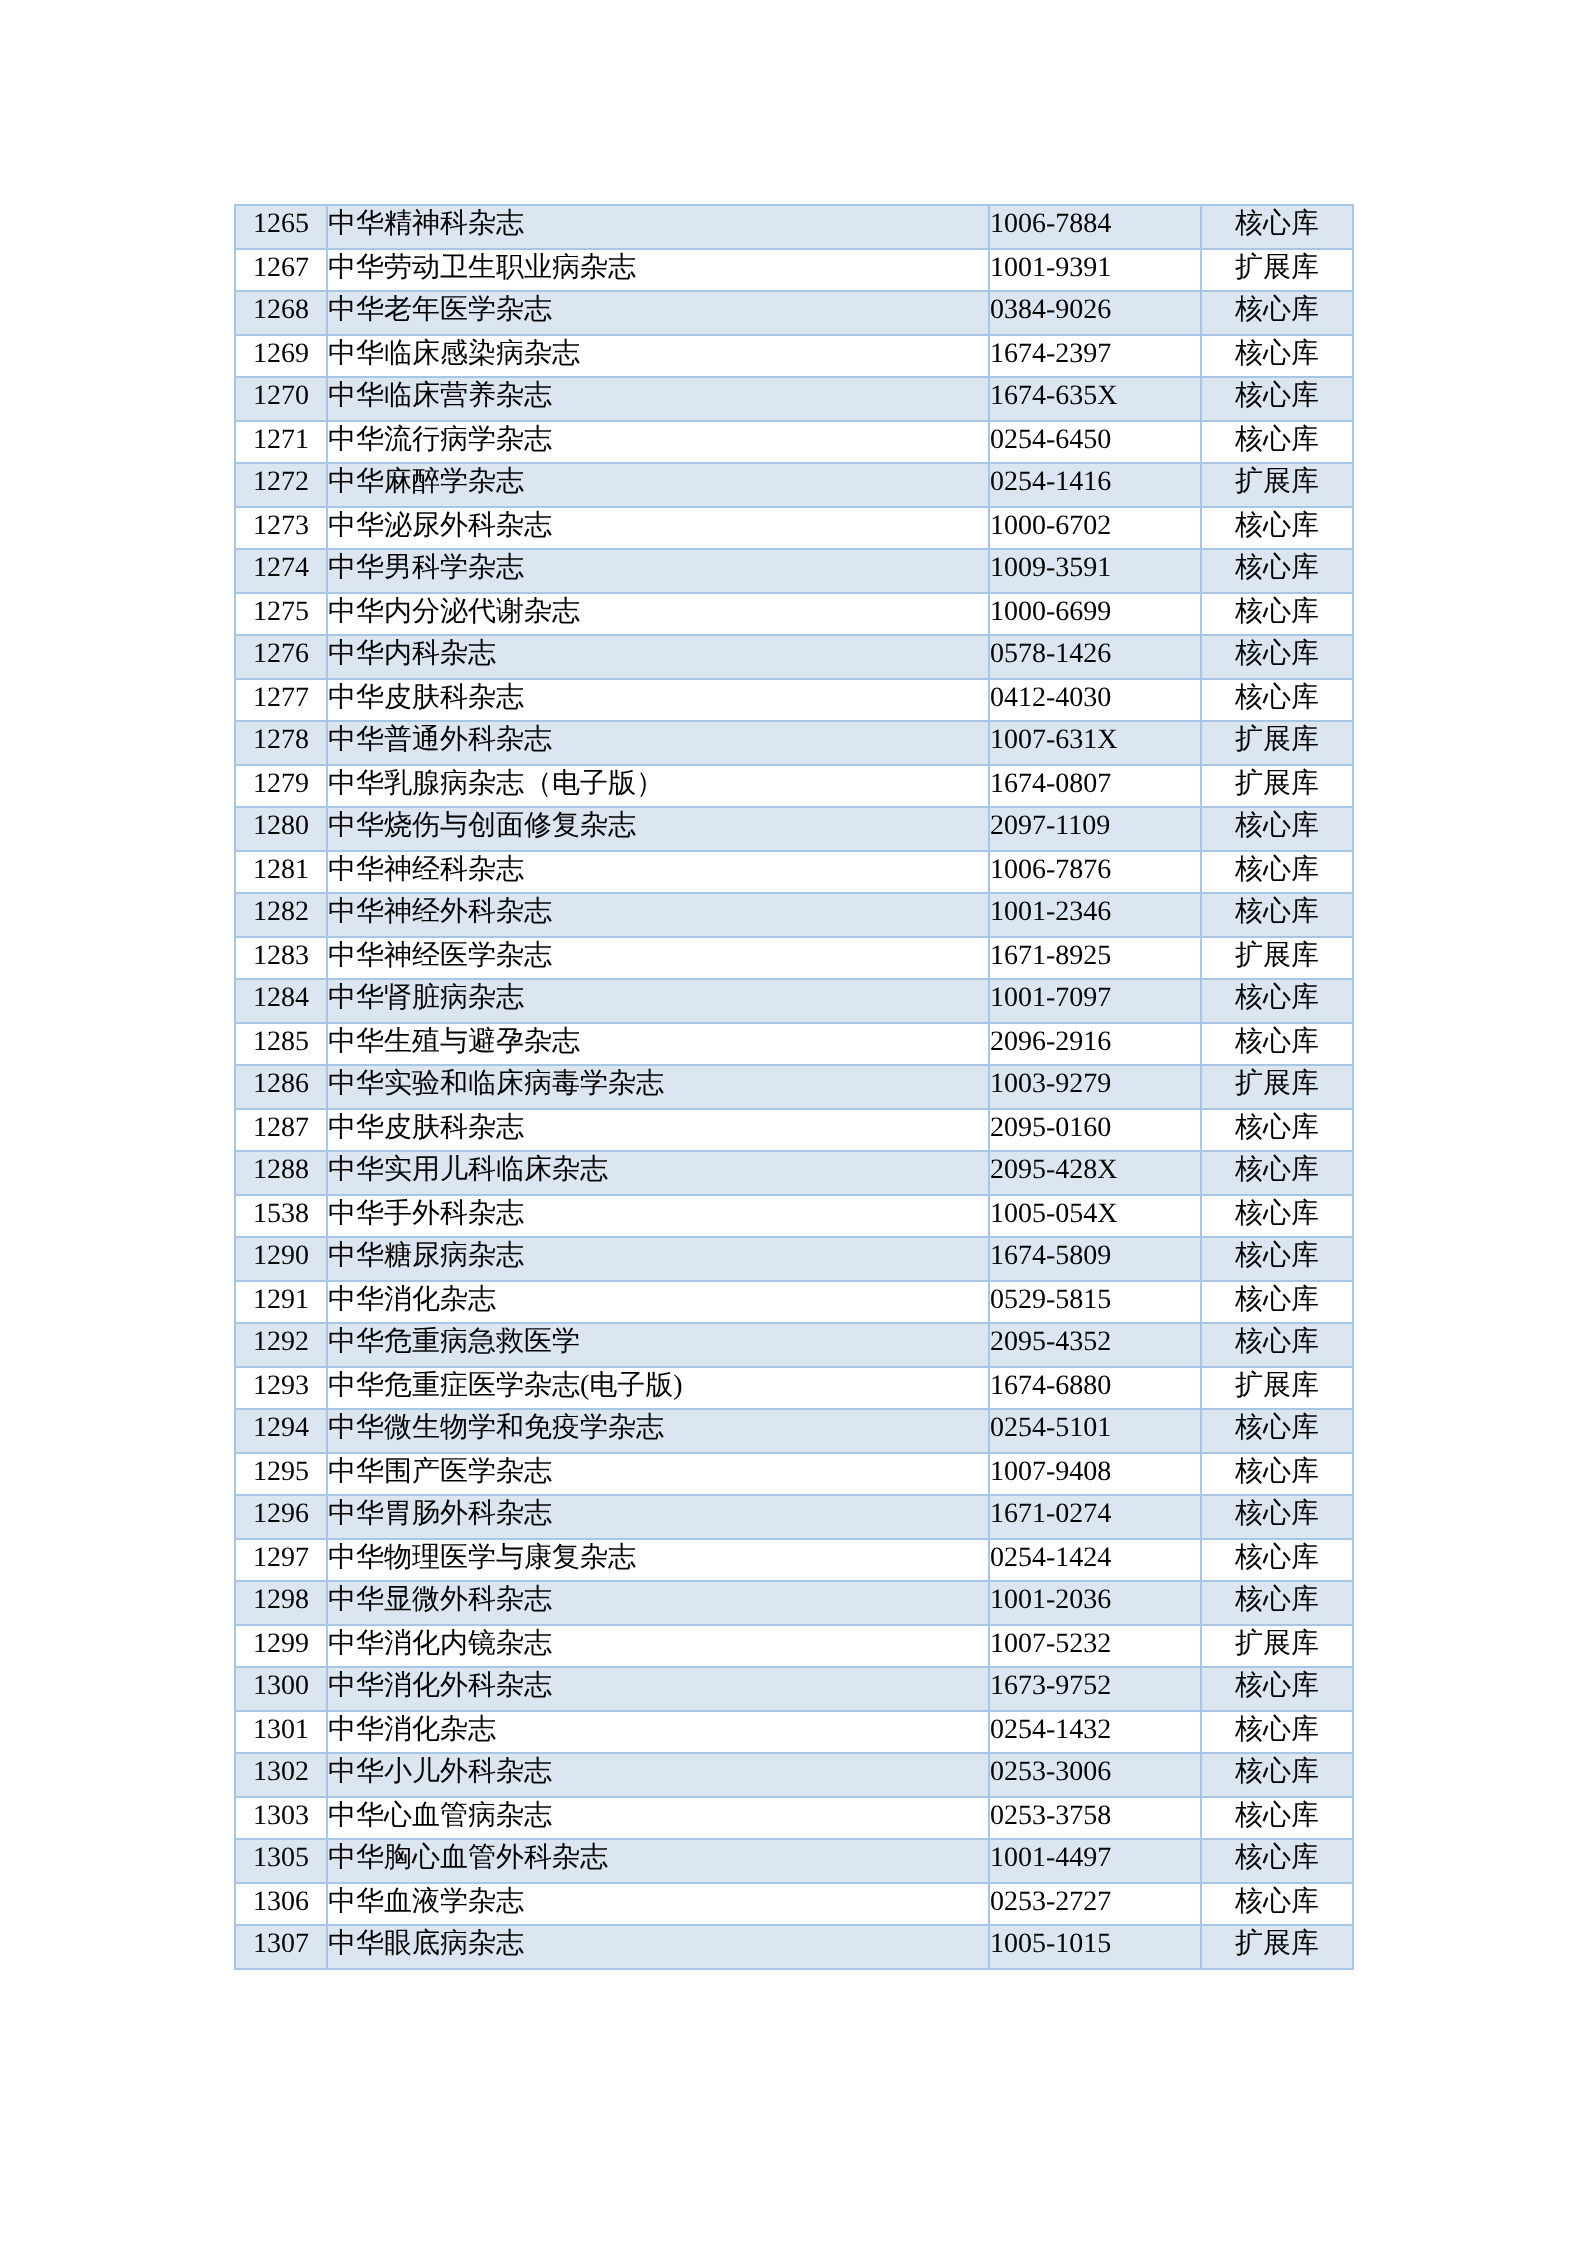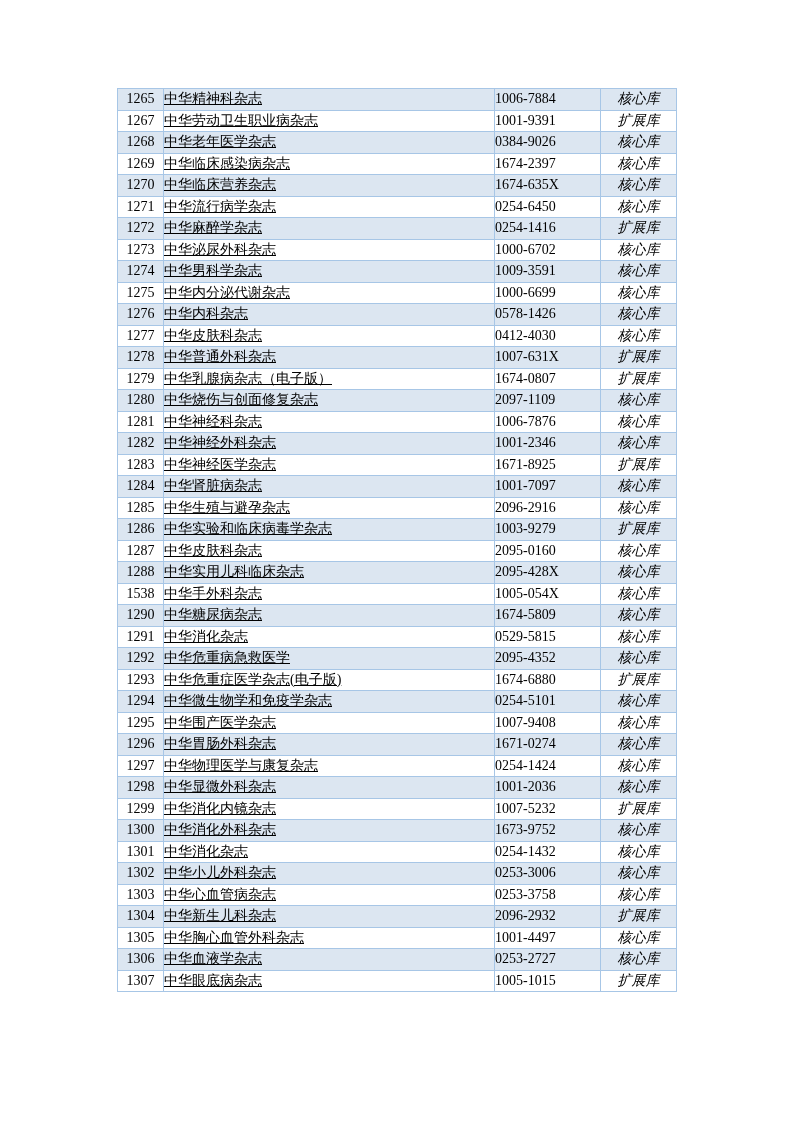--- a/index.html
+++ b/index.html
@@ -8,41 +8,41 @@
     width: 794px;
     height: 1122px;
     background: #ffffff;
     overflow: hidden;
     font-family: "Liberation Serif", "DejaVu Serif", serif;
     color: #000000;
   }
   table.journal-table {
     position: absolute;
     left: 117px;
-    top: 88px;
+    top: 102px;
     width: 559px;
     border-collapse: collapse;
     table-layout: fixed;
     padding-left: 45px;
   }
   table.journal-table td {
     border: 1px solid #a7c6e6;
     height: 20.5px;
     font-size: 14px;
     line-height: 20.5px;
     padding: 0;
     white-space: nowrap;
     overflow: hidden;
   }
   tr.journal-row:nth-child(odd) td { background: #dce6f1; }
   tr.journal-row:nth-child(even) td { background: #ffffff; }
   td.col-no   { text-align: center; }
-  td.col-name { text-align: left; padding-left: 9px; text-decoration: underline; }
+  td.col-name { text-align: left; padding-left: 9px; }
   td.col-issn { }
-  td.col-cat  { text-align: center; font-style: italic; }
+  td.col-cat  { text-align: center; }
 </style>
 </head>
 <body>
 
 <div class="page">
   <table class="journal-table">
     <colgroup>
       <col style="width:46px">
       <col style="width:331px">
       <col style="width:106px">
@@ -309,26 +309,20 @@
     <td class="col-cat">核心库</td>
   </tr>
 
   <tr class="journal-row">
     <td class="col-no">1303</td>
     <td class="col-name">中华心血管病杂志</td>
     <td class="col-issn">0253-3758</td>
     <td class="col-cat">核心库</td>
   </tr>
 
-  <tr class="journal-row">
-    <td class="col-no">1304</td>
-    <td class="col-name">中华新生儿科杂志</td>
-    <td class="col-issn">2096-2932</td>
-    <td class="col-cat">扩展库</td>
-  </tr>
 
   <tr class="journal-row">
     <td class="col-no">1305</td>
     <td class="col-name">中华胸心血管外科杂志</td>
     <td class="col-issn">1001-4497</td>
     <td class="col-cat">核心库</td>
   </tr>
 
   <tr class="journal-row">
     <td class="col-no">1306</td>

